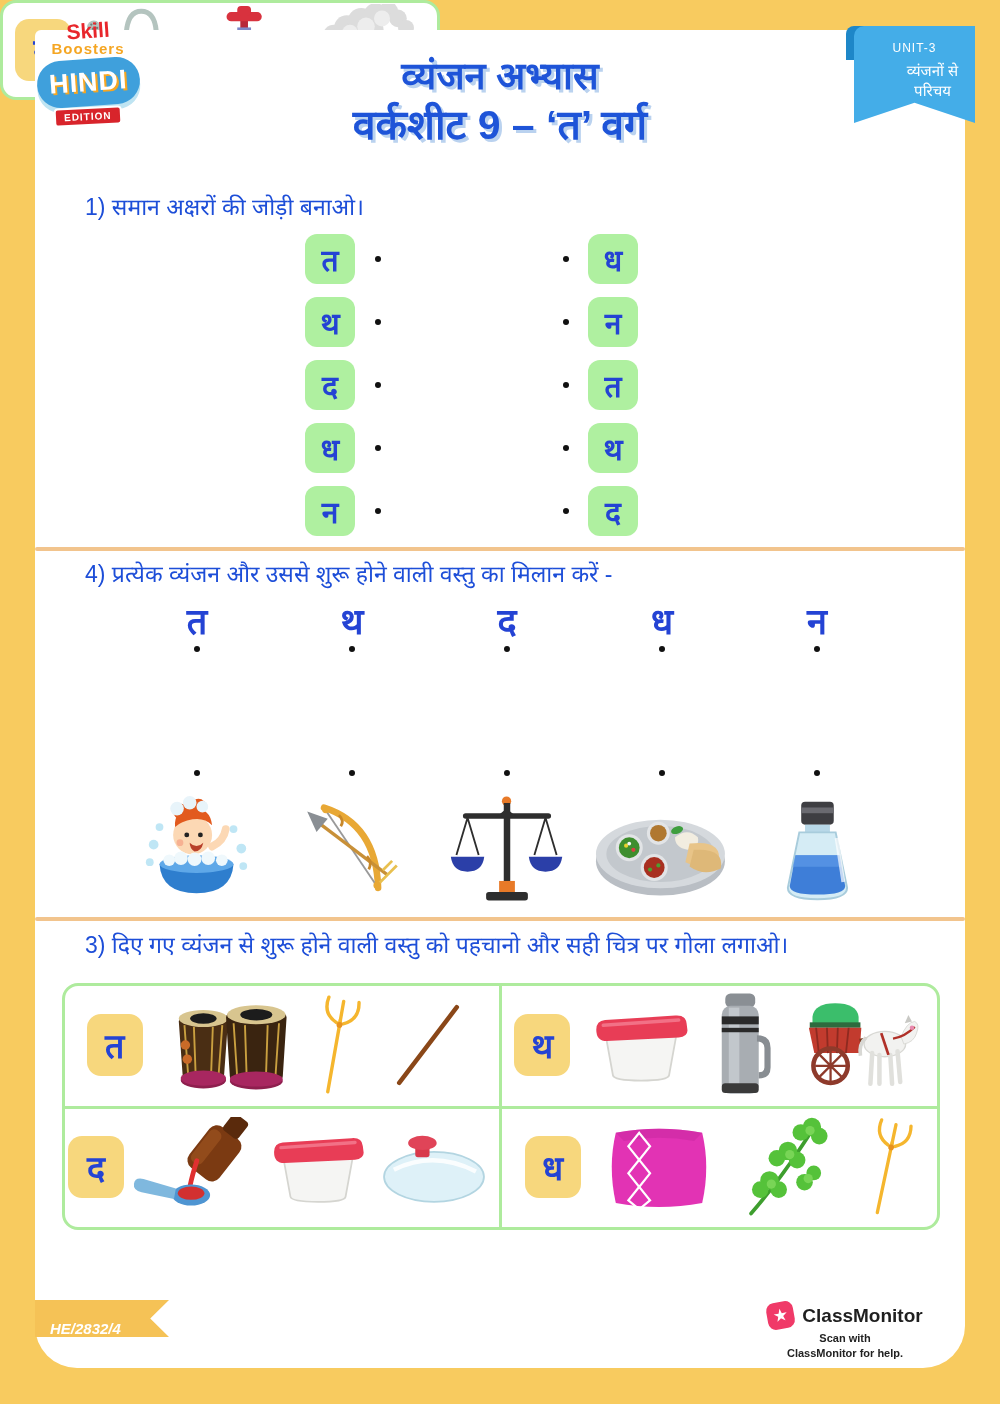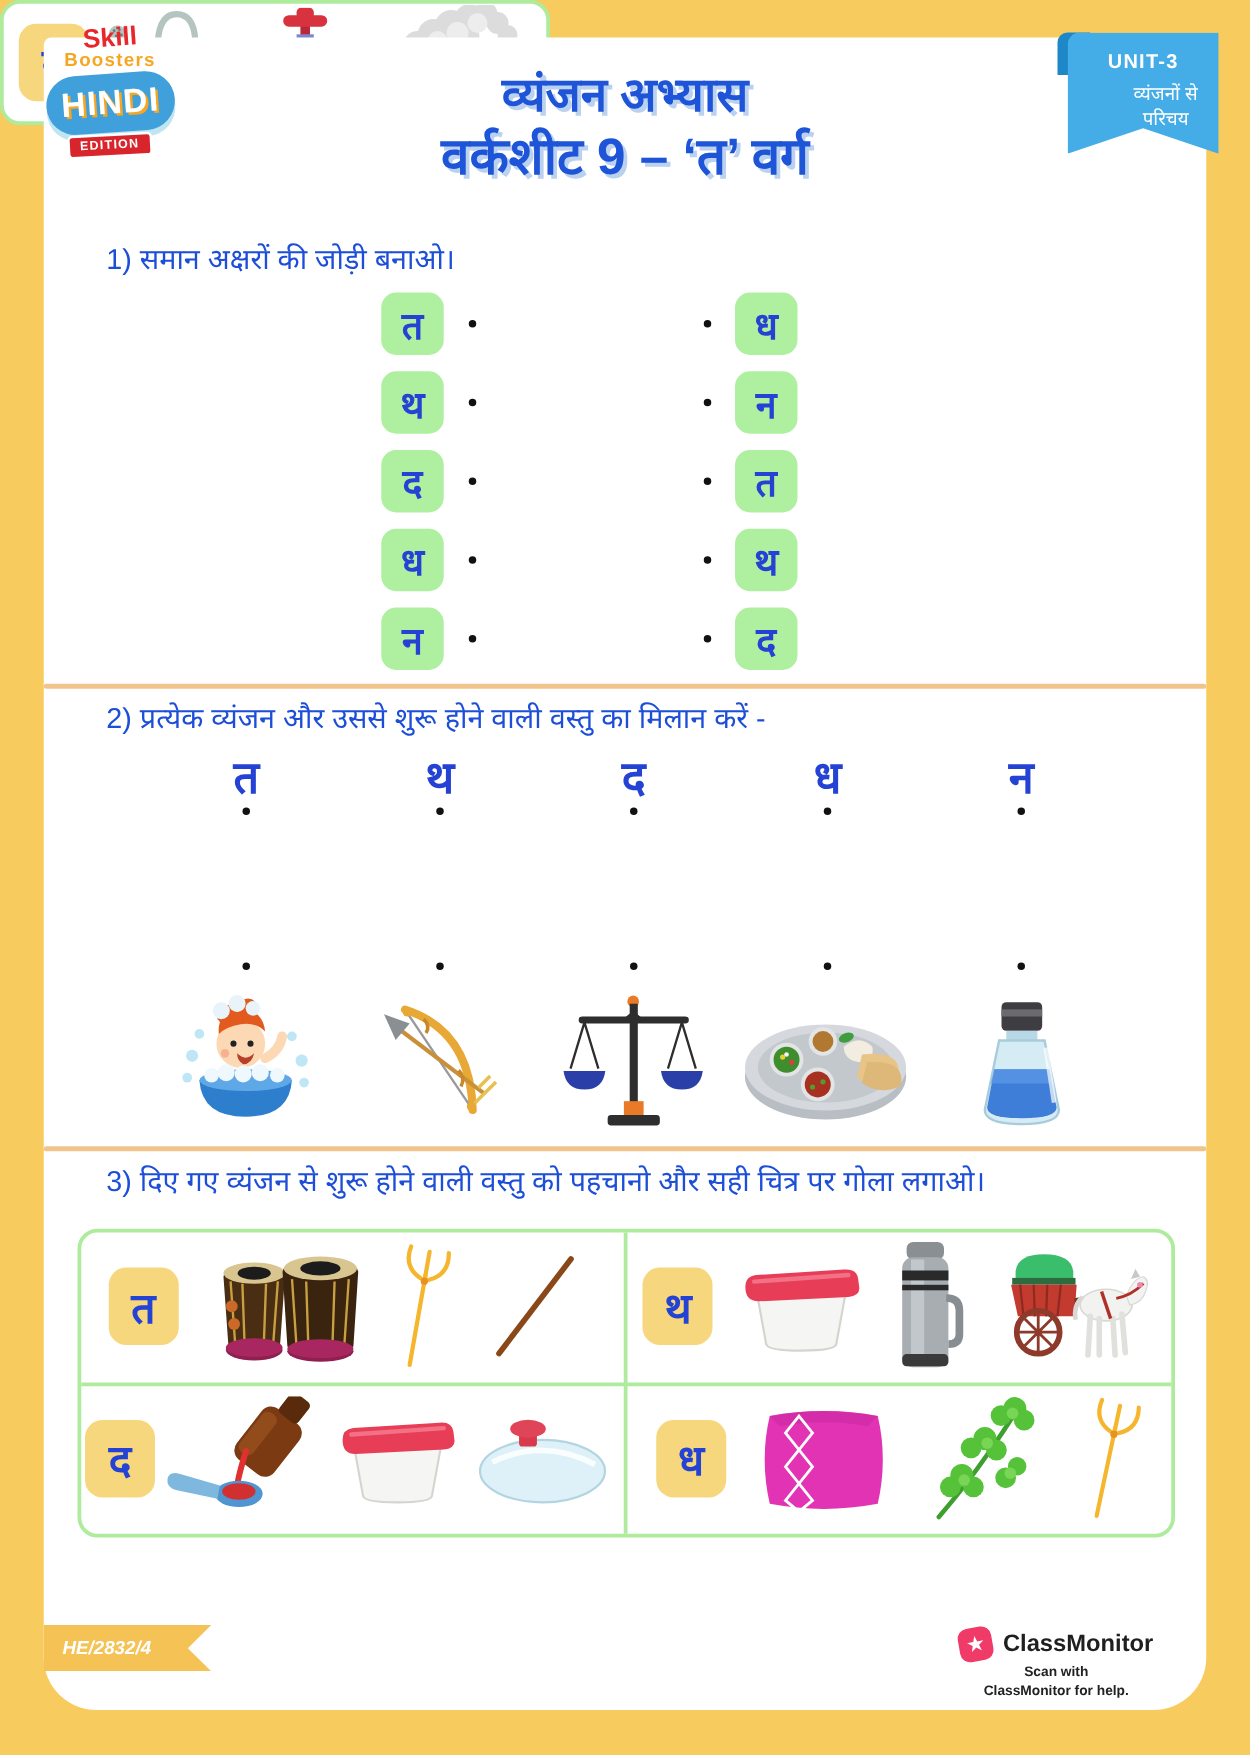--- a/index.html
+++ b/index.html
@@ -19,21 +19,21 @@
   .logo-edition{display:inline-block;background:#D8242B;color:#fff;font-size:10px;font-weight:bold;
                 padding:2px 8px;border-radius:4px;border:2px solid #fff;margin-top:-8px;
                 letter-spacing:1px;transform:rotate(-3deg);}
 
   
   .banner-fold{position:absolute;left:846px;top:26px;width:26px;height:34px;background:#1E87C8;
                border-radius:8px 0 0 0;}
   .banner{position:absolute;left:854px;top:26px;width:121px;height:97px;background:#44ADE8;
           clip-path:polygon(0 0,100% 0,100% 100%,50% 79%,0 100%);border-radius:10px 0 0 0;
           color:#fff;text-align:center;box-sizing:border-box;padding-top:15px;}
-  .banner-l1{font-size:16px;font-weight:bold;letter-spacing:1px;}
+  .banner-l1{font-size:12px;font-weight:normal;letter-spacing:1px;}
   .banner-l2{font-size:15px;margin-top:5px;margin-left:36px;}
 
   
   .title1,.title2{position:absolute;left:0;width:1000px;text-align:center;font-weight:bold;
                   color:#1E54D8;text-shadow:3px 3px 0 #BAD2EF;}
   .title1{top:48px;font-size:38px;}
   .title2{top:95px;font-size:41px;}
 
   
   .sec-heading{position:absolute;left:85px;font-size:23px;color:#1d4ed8;}
@@ -59,21 +59,21 @@
   .cell-bl{left:66px;top:1108px;width:428px;height:118px;}
   .cell-br{left:501px;top:1108px;width:435px;height:118px;}
   .cell-n{left:280px;top:1230px;width:440px;height:100px;border:3px solid #AEEB9D;border-radius:16px;
           box-sizing:border-box;display:flex;align-items:center;justify-content:space-evenly;background:#fff;}
   .chip{width:56px;height:62px;background:#F7D77D;border-radius:14px;flex:0 0 auto;
         display:flex;align-items:center;justify-content:center;font-size:34px;font-weight:bold;color:#2443D4;}
 
   
   .code-ribbon{position:absolute;left:35px;top:1300px;width:134px;height:37px;background:#F5C256;
                clip-path:polygon(0 0,100% 0,86% 50%,100% 100%,0 100%);color:#fff;font-weight:bold;
-               font-style:italic;font-size:15px;display:flex;align-items:center;padding-left:15px;box-sizing:border-box;}
+               font-style:italic;font-size:15px;display:flex;align-items:flex-end;padding-left:15px;box-sizing:border-box;}
   .cm{position:absolute;left:740px;top:1302px;width:210px;text-align:center;}
   .cm-row{display:flex;align-items:center;justify-content:center;gap:8px;}
   .cm-badge{width:27px;height:27px;background:#F03A68;border-radius:8px;color:#fff;font-size:17px;
             display:flex;align-items:center;justify-content:center;transform:rotate(-10deg);}
   .cm-name{font-size:19px;font-weight:bold;color:#1F1F1F;}
   .cm-note{font-size:11px;color:#222;line-height:1.4;font-weight:bold;margin-top:2px;}
 
   svg.obj{display:block;}
 </style>
 </head>
@@ -371,21 +371,21 @@
 <div class="dot" style="left:375px;top:445px"></div>
 <div class="dot" style="left:375px;top:508px"></div>
 <div class="dot" style="left:563px;top:256px"></div>
 <div class="dot" style="left:563px;top:319px"></div>
 <div class="dot" style="left:563px;top:382px"></div>
 <div class="dot" style="left:563px;top:445px"></div>
 <div class="dot" style="left:563px;top:508px"></div>
 
 <div class="divider" style="top:547px"></div>
 
-<div class="sec-heading" style="top:557px">2) प्रत्येक व्यंजन और उससे शुरू होने वाली वस्तु का मिलान करें -</div>
+<div class="sec-heading" style="top:557px">4) प्रत्येक व्यंजन और उससे शुरू होने वाली वस्तु का मिलान करें -</div>
 
 <div class="s2letter" style="left:137px">त</div>
 <div class="s2letter" style="left:292px">थ</div>
 <div class="s2letter" style="left:447px">द</div>
 <div class="s2letter" style="left:602px">ध</div>
 <div class="s2letter" style="left:757px">न</div>
 
 <div class="dot" style="left:194px;top:646px"></div>
 <div class="dot" style="left:349px;top:646px"></div>
 <div class="dot" style="left:504px;top:646px"></div>

